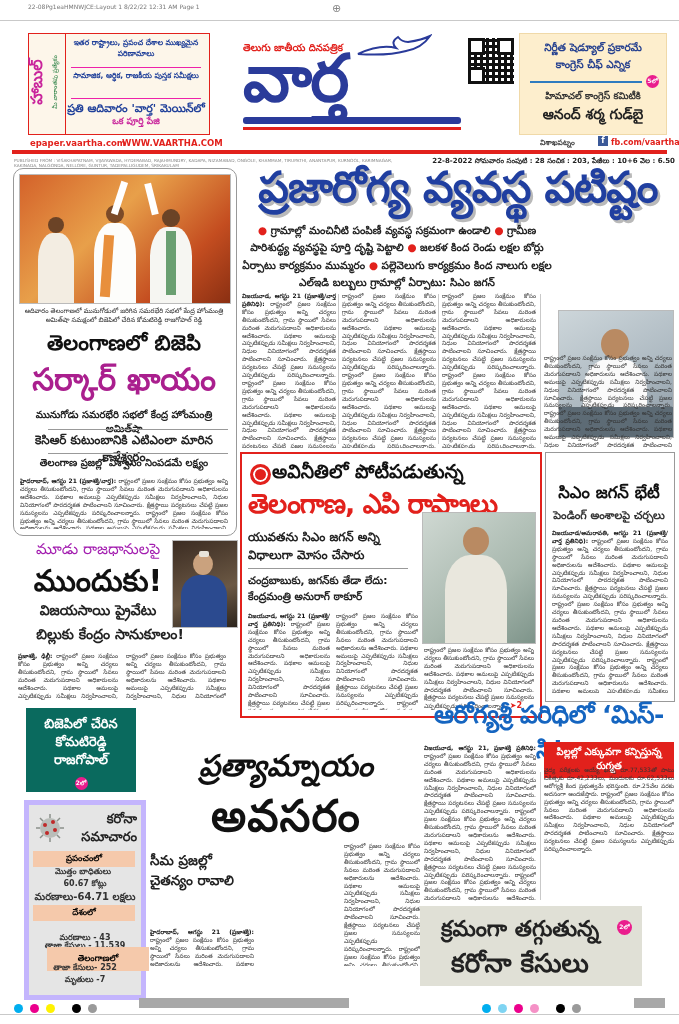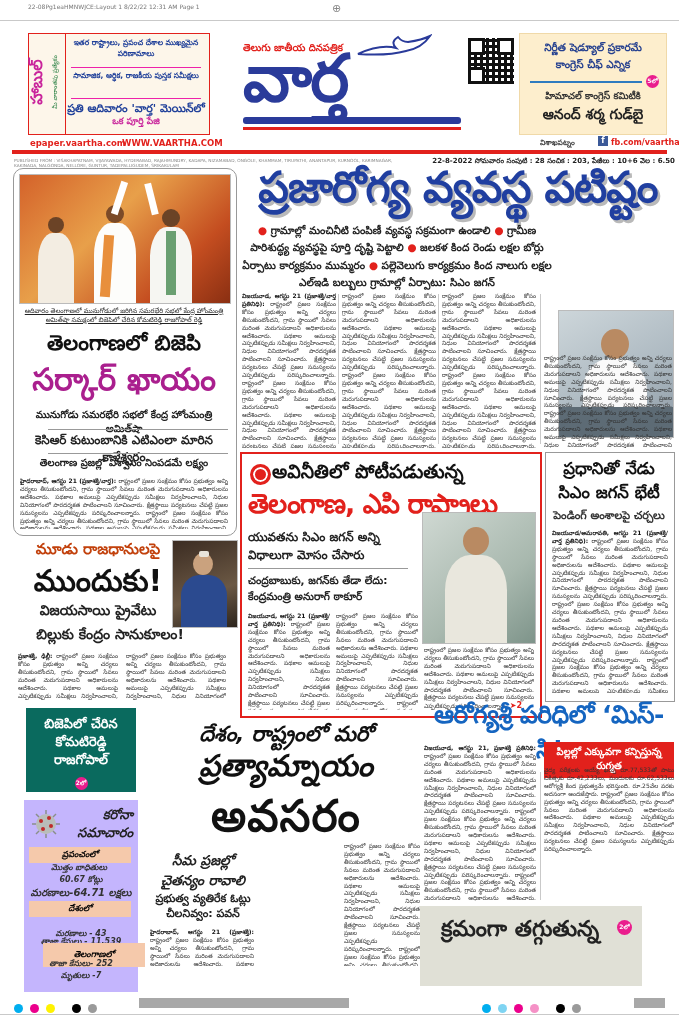--- a/index.html
+++ b/index.html
@@ -11,21 +11,21 @@
   .hairline{background:#c9c9c9;}
   .redrule{background:#e2211c;}
   .jump{color:#e2211c;font-weight:bold;font-size:8px;}
   .pgref{display:inline-flex;align-items:center;justify-content:center;background:#ea1d8d;color:#fff;border-radius:50%;font-size:6px;font-weight:bold;width:13px;height:13px;}
   .photo{border:1px solid #bbb;overflow:hidden;position:relative;}
   .head{position:absolute;border-radius:50%;}
   .torso{position:absolute;border-radius:40% 40% 0 0;}
   .deckrule{height:1px;background:#999;margin:2px 14px;}
   a{text-decoration:none;}
   .slug{font-size:6px;color:#777;}
-  .caption{font-size:6.5px;color:#222;line-height:1.35;text-align:center;text-decoration:underline;}
+  .caption{font-size:6.5px;color:#222;line-height:1.35;text-align:center;}
   .qr{background:
       repeating-linear-gradient(0deg,#111 0 3px,transparent 3px 6px),
       repeating-linear-gradient(90deg,#111 0 3px,#fff 3px 6px);}
   .qr .eye{position:absolute;width:11px;height:11px;border:3px solid #111;background:#fff;}
   .dot{width:9px;height:9px;border-radius:50%;display:inline-block;margin-right:2px;}
 </style>
 </head>
 <body>
 
 <div id="page">
@@ -97,41 +97,41 @@
     <div class="abs ctr" style="left:4px;top:192px;width:212px;font-size:31px;font-weight:bold;color:#aa1f8e;">సర్కార్ ఖాయం</div>
     <div class="abs ctr" style="left:6px;top:240px;width:208px;font-size:10px;font-weight:bold;color:#222;">మునుగోడు సమరభేరి సభలో కేంద్ర హోంమంత్రి అమిత్‌షా</div>
     <div class="abs deckrule" style="left:20px;top:258px;width:180px;"></div>
     <div class="abs ctr" style="left:6px;top:264px;width:208px;font-size:12px;font-weight:bold;color:#222;">కెసిఆర్ కుటుంబానికి ఎటిఎంలా మారిన కాళేశ్వరం</div>
     <div class="abs deckrule" style="left:20px;top:282px;width:180px;"></div>
     <div class="abs ctr" style="left:6px;top:288px;width:208px;font-size:10px;font-weight:bold;color:#222;">తెలంగాణ ప్రజల్లో విశ్వాసం నింపడమే లక్ష్యం</div>
     <div class="bt abs" style="left:6px;top:308px;width:208px;height:52px;"><b class="dl">హైదరాబాద్, ఆగస్టు 21 (ప్రజాశక్తి/వార్త):</b> <span>రాష్ట్రంలో ప్రజల సంక్షేమం కోసం ప్రభుత్వం అన్ని చర్యలు తీసుకుంటోందని, గ్రామ స్థాయిలో సేవలు మరింత మెరుగుపడాలని అధికారులను ఆదేశించారు. పథకాల అమలుపై ఎప్పటికప్పుడు సమీక్షలు నిర్వహించాలని, నిధుల వినియోగంలో పారదర్శకత పాటించాలని సూచించారు. క్షేత్రస్థాయి పర్యటనలు చేపట్టి ప్రజల సమస్యలను ఎప్పటికప్పుడు పరిష్కరించాలన్నారు. రాష్ట్రంలో ప్రజల సంక్షేమం కోసం ప్రభుత్వం అన్ని చర్యలు తీసుకుంటోందని, గ్రామ స్థాయిలో సేవలు మరింత మెరుగుపడాలని అధికారులను ఆదేశించారు. పథకాల అమలుపై ఎప్పటికప్పుడు సమీక్షలు నిర్వహించాలని, నిధుల వినియోగంలో పారదర్శకత పాటించాలని సూచించారు. క్షేత్రస్థాయి పర్యటనలు చేపట్టి ప్రజల సమస్యలను ఎప్పటికప్పుడు పరిష్కరించాలన్నారు. </span></div>
   </div>
 
   <div class="abs" style="left:28px;top:540px;width:140px;">
-    <div class="ctr" style="font-size:15px;font-weight:bold;color:#c2410c;">మూడు రాజధానులపై</div>
+    <div class="ctr" style="font-size:15px;font-weight:normal;color:#a21caf;">మూడు రాజధానులపై</div>
     <div class="ctr" style="font-size:30px;font-weight:bold;color:#111;margin-top:2px;">ముందుకు!</div>
   </div>
   <div class="photo abs" style="left:172px;top:540px;width:64px;height:86px;background:linear-gradient(160deg,#3b2c22,#6b5844 60%,#2c241c);">
     <div class="head" style="left:20px;top:12px;width:20px;height:22px;background:#caa27e;"></div>
     <div class="torso" style="left:8px;top:34px;width:46px;height:52px;background:#2b4a8f;"></div>
     <div class="abs" style="left:26px;top:10px;width:10px;height:6px;background:#e8e4da;border-radius:2px;"></div>
   </div>
   <div class="abs ctr" style="left:18px;top:602px;width:160px;font-size:14px;font-weight:bold;color:#222;">విజయసాయి ప్రైవేటు</div>
   <div class="abs ctr" style="left:10px;top:626px;width:200px;font-size:14px;font-weight:bold;color:#222;">బిల్లుకు కేంద్రం సానుకూలం!</div>
   <div class="bt abs" style="left:18px;top:652px;width:100px;height:48px;"><b class="dl">ప్రజాశక్తి, ఢిల్లీ:</b> <span>రాష్ట్రంలో ప్రజల సంక్షేమం కోసం ప్రభుత్వం అన్ని చర్యలు తీసుకుంటోందని, గ్రామ స్థాయిలో సేవలు మరింత మెరుగుపడాలని అధికారులను ఆదేశించారు. పథకాల అమలుపై ఎప్పటికప్పుడు సమీక్షలు నిర్వహించాలని, నిధుల వినియోగంలో పారదర్శకత పాటించాలని సూచించారు. క్షేత్రస్థాయి పర్యటనలు చేపట్టి ప్రజల సమస్యలను ఎప్పటికప్పుడు పరిష్కరించాలన్నారు. </span></div>
   <div class="bt abs" style="left:126px;top:652px;width:100px;height:48px;"><span>రాష్ట్రంలో ప్రజల సంక్షేమం కోసం ప్రభుత్వం అన్ని చర్యలు తీసుకుంటోందని, గ్రామ స్థాయిలో సేవలు మరింత మెరుగుపడాలని అధికారులను ఆదేశించారు. పథకాల అమలుపై ఎప్పటికప్పుడు సమీక్షలు నిర్వహించాలని, నిధుల వినియోగంలో పారదర్శకత పాటించాలని సూచించారు. క్షేత్రస్థాయి పర్యటనలు చేపట్టి ప్రజల సమస్యలను ఎప్పటికప్పుడు పరిష్కరించాలన్నారు. </span></div>
 
   <div class="abs ctr" style="left:26px;top:708px;width:110px;height:84px;background:#0a6a5e;color:#fff;">
     <div style="font-size:13px;font-weight:bold;margin-top:8px;">బిజెపిలో చేరిన</div>
     <div style="font-size:13px;font-weight:bold;">కోమటిరెడ్డి</div>
     <div style="font-size:13px;font-weight:bold;">రాజగోపాల్</div>
     <span class="pgref" style="margin-top:2px;">2లో</span>
   </div>
 
-  <div class="abs" style="left:24px;top:800px;width:112px;height:190px;border:1px solid #c4b5fd;background:#c4b5fd;font-style:italic;">
+  <div class="abs" style="left:24px;top:800px;width:112px;height:190px;border:5px solid #c4b5fd;background:#e5e5e5;">
     <svg class="abs" style="left:6px;top:8px;" width="30" height="30" viewBox="0 0 30 30">
       <circle cx="15" cy="15" r="10" fill="#b9bdb9"></circle>
       <circle cx="10" cy="12" r="2" fill="#c02a2a"></circle>
         <circle cx="18" cy="9" r="2" fill="#c02a2a"></circle>
       <circle cx="20" cy="17" r="2" fill="#c02a2a"></circle>
         <circle cx="12" cy="20" r="2" fill="#c02a2a"></circle>
       <g stroke="#8a8f8a" stroke-width="1.5">
           <line x1="15" y1="1" x2="15" y2="5"></line>
           <line x1="15" y1="25" x2="15" y2="29"></line>
           <line x1="1" y1="15" x2="5" y2="15"></line>
@@ -183,49 +183,44 @@
     <div class="photo abs" style="left:180px;top:58px;width:112px;height:130px;background:linear-gradient(140deg,#cfd8d2,#a8b8ae 60%,#7e948a);">
       <div class="head" style="left:40px;top:14px;width:26px;height:28px;background:#b98a62;"></div>
       <div class="torso" style="left:22px;top:42px;width:62px;height:88px;background:#e9e7dd;"></div>
     </div>
     <div class="bt abs" style="left:6px;top:158px;width:82px;height:98px;"><b class="dl">విజయవాడ, ఆగస్టు 21 (ప్రజాశక్తి/వార్త ప్రతినిధి):</b> <span>రాష్ట్రంలో ప్రజల సంక్షేమం కోసం ప్రభుత్వం అన్ని చర్యలు తీసుకుంటోందని, గ్రామ స్థాయిలో సేవలు మరింత మెరుగుపడాలని అధికారులను ఆదేశించారు. పథకాల అమలుపై ఎప్పటికప్పుడు సమీక్షలు నిర్వహించాలని, నిధుల వినియోగంలో పారదర్శకత పాటించాలని సూచించారు. క్షేత్రస్థాయి పర్యటనలు చేపట్టి ప్రజల సమస్యలను ఎప్పటికప్పుడు పరిష్కరించాలన్నారు. </span></div>
     <div class="bt abs" style="left:94px;top:158px;width:82px;height:98px;"><span>రాష్ట్రంలో ప్రజల సంక్షేమం కోసం ప్రభుత్వం అన్ని చర్యలు తీసుకుంటోందని, గ్రామ స్థాయిలో సేవలు మరింత మెరుగుపడాలని అధికారులను ఆదేశించారు. పథకాల అమలుపై ఎప్పటికప్పుడు సమీక్షలు నిర్వహించాలని, నిధుల వినియోగంలో పారదర్శకత పాటించాలని సూచించారు. క్షేత్రస్థాయి పర్యటనలు చేపట్టి ప్రజల సమస్యలను ఎప్పటికప్పుడు పరిష్కరించాలన్నారు. రాష్ట్రంలో ప్రజల సంక్షేమం కోసం ప్రభుత్వం అన్ని చర్యలు తీసుకుంటోందని, గ్రామ స్థాయిలో సేవలు మరింత మెరుగుపడాలని అధికారులను ఆదేశించారు. పథకాల అమలుపై ఎప్పటికప్పుడు సమీక్షలు నిర్వహించాలని, నిధుల వినియోగంలో పారదర్శకత పాటించాలని సూచించారు. క్షేత్రస్థాయి పర్యటనలు చేపట్టి ప్రజల సమస్యలను ఎప్పటికప్పుడు పరిష్కరించాలన్నారు. </span></div>
     <div class="bt abs" style="left:182px;top:192px;width:110px;height:64px;"><span>రాష్ట్రంలో ప్రజల సంక్షేమం కోసం ప్రభుత్వం అన్ని చర్యలు తీసుకుంటోందని, గ్రామ స్థాయిలో సేవలు మరింత మెరుగుపడాలని అధికారులను ఆదేశించారు. పథకాల అమలుపై ఎప్పటికప్పుడు సమీక్షలు నిర్వహించాలని, నిధుల వినియోగంలో పారదర్శకత పాటించాలని సూచించారు. క్షేత్రస్థాయి పర్యటనలు చేపట్టి ప్రజల సమస్యలను ఎప్పటికప్పుడు పరిష్కరించాలన్నారు. </span> <span class="jump">➤2</span></div>
   </div>
 
   <div class="abs" style="left:545px;top:452px;width:128px;height:248px;border:1px solid #999;">
-    <div class="abs ctr" style="left:2px;top:6px;width:122px;font-size:16.5px;font-weight:bold;color:#111;">ప్రధానితో నేడు</div>
     <div class="abs ctr" style="left:2px;top:30px;width:122px;font-size:16.5px;font-weight:bold;color:#111;">సిఎం జగన్ భేటీ</div>
     <div class="abs ctr" style="left:2px;top:56px;width:122px;font-size:11px;font-weight:bold;color:#333;">పెండింగ్ అంశాలపై చర్చలు</div>
     <div class="bt abs" style="left:6px;top:76px;width:116px;height:164px;"><b class="dl">విజయవాడ/అమరావతి, ఆగస్టు 21 (ప్రజాశక్తి/వార్త ప్రతినిధి):</b> <span>రాష్ట్రంలో ప్రజల సంక్షేమం కోసం ప్రభుత్వం అన్ని చర్యలు తీసుకుంటోందని, గ్రామ స్థాయిలో సేవలు మరింత మెరుగుపడాలని అధికారులను ఆదేశించారు. పథకాల అమలుపై ఎప్పటికప్పుడు సమీక్షలు నిర్వహించాలని, నిధుల వినియోగంలో పారదర్శకత పాటించాలని సూచించారు. క్షేత్రస్థాయి పర్యటనలు చేపట్టి ప్రజల సమస్యలను ఎప్పటికప్పుడు పరిష్కరించాలన్నారు. రాష్ట్రంలో ప్రజల సంక్షేమం కోసం ప్రభుత్వం అన్ని చర్యలు తీసుకుంటోందని, గ్రామ స్థాయిలో సేవలు మరింత మెరుగుపడాలని అధికారులను ఆదేశించారు. పథకాల అమలుపై ఎప్పటికప్పుడు సమీక్షలు నిర్వహించాలని, నిధుల వినియోగంలో పారదర్శకత పాటించాలని సూచించారు. క్షేత్రస్థాయి పర్యటనలు చేపట్టి ప్రజల సమస్యలను ఎప్పటికప్పుడు పరిష్కరించాలన్నారు. రాష్ట్రంలో ప్రజల సంక్షేమం కోసం ప్రభుత్వం అన్ని చర్యలు తీసుకుంటోందని, గ్రామ స్థాయిలో సేవలు మరింత మెరుగుపడాలని అధికారులను ఆదేశించారు. పథకాల అమలుపై ఎప్పటికప్పుడు సమీక్షలు నిర్వహించాలని, నిధుల వినియోగంలో పారదర్శకత పాటించాలని సూచించారు. క్షేత్రస్థాయి పర్యటనలు చేపట్టి ప్రజల సమస్యలను ఎప్పటికప్పుడు పరిష్కరించాలన్నారు. </span></div>
   </div>
 
-  <div class="abs ctr" style="left:148px;top:722px;width:276px;font-size:21px;font-weight:bold;font-style:italic;color:#111;">దేశం, రాష్ట్రంలో మరో</div>
   <div class="abs ctr" style="left:148px;top:748px;width:276px;font-size:30px;font-weight:bold;font-style:italic;color:#111;">ప్రత్యామ్నాయం</div>
   <div class="abs ctr" style="left:148px;top:790px;width:276px;font-size:44px;font-weight:bold;color:#111;letter-spacing:1px;">అవసరం</div>
-  <div class="abs" style="left:150px;top:852px;width:106px;font-size:13.5px;font-weight:bold;color:#222;text-align:center;font-style:italic;">
+  <div class="abs" style="left:150px;top:852px;width:106px;font-size:13.5px;font-weight:bold;color:#222;text-align:left;">
     <div>సీమ ప్రజల్లో</div>
     <div>చైతన్యం రావాలి</div>
-  </div>
-  <div class="abs" style="left:148px;top:892px;width:110px;font-size:11px;font-weight:bold;color:#222;text-align:center;">
-    <div>ప్రభుత్వ వ్యతిరేక ఓట్లు</div>
-    <div>చీలనివ్వం: పవన్</div>
   </div>
 
   <div class="bt abs" style="left:150px;top:928px;width:104px;height:38px;"><b class="dl">హైదరాబాద్, ఆగస్టు 21 (ప్రజాశక్తి):</b> <span>రాష్ట్రంలో ప్రజల సంక్షేమం కోసం ప్రభుత్వం అన్ని చర్యలు తీసుకుంటోందని, గ్రామ స్థాయిలో సేవలు మరింత మెరుగుపడాలని అధికారులను ఆదేశించారు. పథకాల అమలుపై ఎప్పటికప్పుడు సమీక్షలు నిర్వహించాలని, నిధుల వినియోగంలో పారదర్శకత పాటించాలని సూచించారు. క్షేత్రస్థాయి పర్యటనలు చేపట్టి ప్రజల సమస్యలను ఎప్పటికప్పుడు పరిష్కరించాలన్నారు. </span></div>
   <div class="bt abs" style="left:344px;top:842px;width:76px;height:124px;"><span>రాష్ట్రంలో ప్రజల సంక్షేమం కోసం ప్రభుత్వం అన్ని చర్యలు తీసుకుంటోందని, గ్రామ స్థాయిలో సేవలు మరింత మెరుగుపడాలని అధికారులను ఆదేశించారు. పథకాల అమలుపై ఎప్పటికప్పుడు సమీక్షలు నిర్వహించాలని, నిధుల వినియోగంలో పారదర్శకత పాటించాలని సూచించారు. క్షేత్రస్థాయి పర్యటనలు చేపట్టి ప్రజల సమస్యలను ఎప్పటికప్పుడు పరిష్కరించాలన్నారు. రాష్ట్రంలో ప్రజల సంక్షేమం కోసం ప్రభుత్వం అన్ని చర్యలు తీసుకుంటోందని, గ్రామ స్థాయిలో సేవలు మరింత మెరుగుపడాలని అధికారులను ఆదేశించారు. పథకాల అమలుపై ఎప్పటికప్పుడు సమీక్షలు నిర్వహించాలని, నిధుల వినియోగంలో పారదర్శకత పాటించాలని సూచించారు. క్షేత్రస్థాయి పర్యటనలు చేపట్టి ప్రజల సమస్యలను ఎప్పటికప్పుడు పరిష్కరించాలన్నారు. </span></div>
 
   <div class="abs ctr" style="left:422px;top:700px;width:254px;font-size:25px;font-weight:bold;color:#1565c0;letter-spacing:-0.5px;">ఆరోగ్యశ్రీ పరిధిలో ‘మిస్-సి’</div>
   <div class="abs ctr" style="left:544px;top:742px;width:130px;background:#e2211c;color:#fff;font-size:10px;font-weight:bold;padding:4px 0;">పిల్లల్లో ఎక్కువగా కన్పిస్తున్న రుగ్మత</div>
   <div class="bt abs" style="left:424px;top:744px;width:112px;height:158px;"><b class="dl">విజయవాడ, ఆగస్టు 21, ప్రజాశక్తి ప్రతినిధి:</b> <span>రాష్ట్రంలో ప్రజల సంక్షేమం కోసం ప్రభుత్వం అన్ని చర్యలు తీసుకుంటోందని, గ్రామ స్థాయిలో సేవలు మరింత మెరుగుపడాలని అధికారులను ఆదేశించారు. పథకాల అమలుపై ఎప్పటికప్పుడు సమీక్షలు నిర్వహించాలని, నిధుల వినియోగంలో పారదర్శకత పాటించాలని సూచించారు. క్షేత్రస్థాయి పర్యటనలు చేపట్టి ప్రజల సమస్యలను ఎప్పటికప్పుడు పరిష్కరించాలన్నారు. రాష్ట్రంలో ప్రజల సంక్షేమం కోసం ప్రభుత్వం అన్ని చర్యలు తీసుకుంటోందని, గ్రామ స్థాయిలో సేవలు మరింత మెరుగుపడాలని అధికారులను ఆదేశించారు. పథకాల అమలుపై ఎప్పటికప్పుడు సమీక్షలు నిర్వహించాలని, నిధుల వినియోగంలో పారదర్శకత పాటించాలని సూచించారు. క్షేత్రస్థాయి పర్యటనలు చేపట్టి ప్రజల సమస్యలను ఎప్పటికప్పుడు పరిష్కరించాలన్నారు. రాష్ట్రంలో ప్రజల సంక్షేమం కోసం ప్రభుత్వం అన్ని చర్యలు తీసుకుంటోందని, గ్రామ స్థాయిలో సేవలు మరింత మెరుగుపడాలని అధికారులను ఆదేశించారు. పథకాల అమలుపై ఎప్పటికప్పుడు సమీక్షలు నిర్వహించాలని, నిధుల వినియోగంలో పారదర్శకత పాటించాలని సూచించారు. క్షేత్రస్థాయి పర్యటనలు చేపట్టి ప్రజల సమస్యలను ఎప్పటికప్పుడు పరిష్కరించాలన్నారు. </span></div>
   <div class="bt abs" style="left:544px;top:766px;width:130px;height:136px;"><span>వైద్య పరీక్షలకు అయ్యే ఖర్చు రూ.77,533తో పాటు చికిత్సకు రూ.42,233లు, మందులకు రూ.62,533లు ఆరోగ్యశ్రీ కింద ప్రభుత్వమే భరిస్తుంది. రూ.25వేల వరకు అదనంగా అందజేస్తారు. </span><span>రాష్ట్రంలో ప్రజల సంక్షేమం కోసం ప్రభుత్వం అన్ని చర్యలు తీసుకుంటోందని, గ్రామ స్థాయిలో సేవలు మరింత మెరుగుపడాలని అధికారులను ఆదేశించారు. పథకాల అమలుపై ఎప్పటికప్పుడు సమీక్షలు నిర్వహించాలని, నిధుల వినియోగంలో పారదర్శకత పాటించాలని సూచించారు. క్షేత్రస్థాయి పర్యటనలు చేపట్టి ప్రజల సమస్యలను ఎప్పటికప్పుడు పరిష్కరించాలన్నారు. </span></div>
   <div class="abs hairline" style="left:540px;top:772px;width:1px;height:128px;"></div>
 
   <div class="abs" style="left:420px;top:906px;width:222px;height:80px;background:#e0e0d6;">
     <div class="abs ctr" style="left:0;top:10px;width:200px;font-size:22px;font-weight:bold;color:#222;">క్రమంగా తగ్గుతున్న</div>
+    <div class="abs ctr" style="left:0;top:42px;width:200px;font-size:26px;font-weight:bold;color:#222;">కరోనా కేసులు</div>
     <span class="pgref abs" style="right:10px;top:14px;width:15px;height:15px;">2లో</span>
   </div>
 
   <div class="abs" style="left:14px;top:998px;height:10px;width:651px;">
     <span class="dot" style="background:#00aeef;"></span>
     <span class="dot" style="background:#ec008c;"></span>
     <span class="dot" style="background:#fff200;"></span>
     <span class="dot" style="background:#000;margin-left:10px;"></span>
     <span class="dot" style="background:#9a9a9a;"></span>
     <span class="abs" style="left:125px;top:0;width:210px;height:10px;background:#a8a8a8;"></span>

